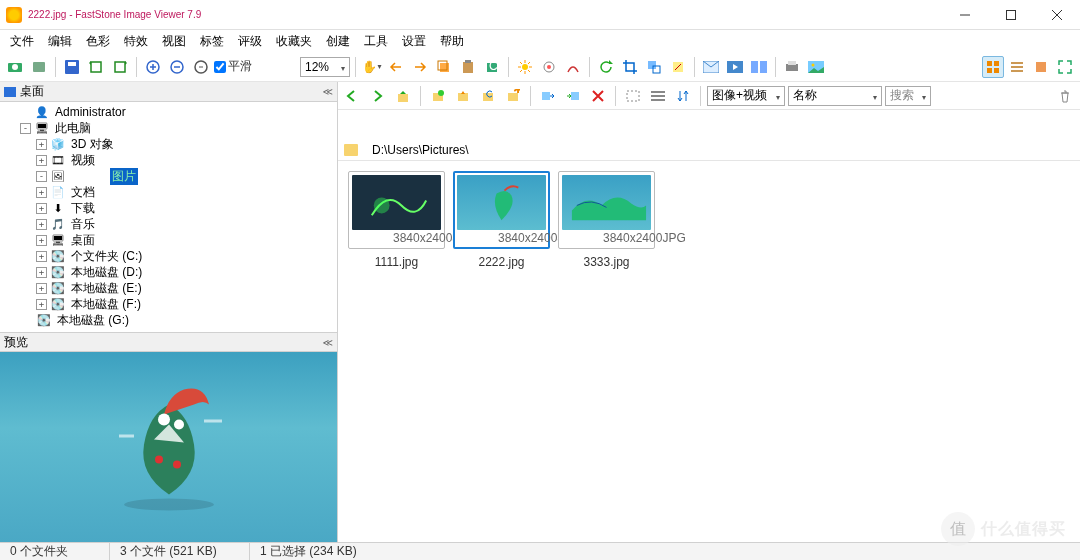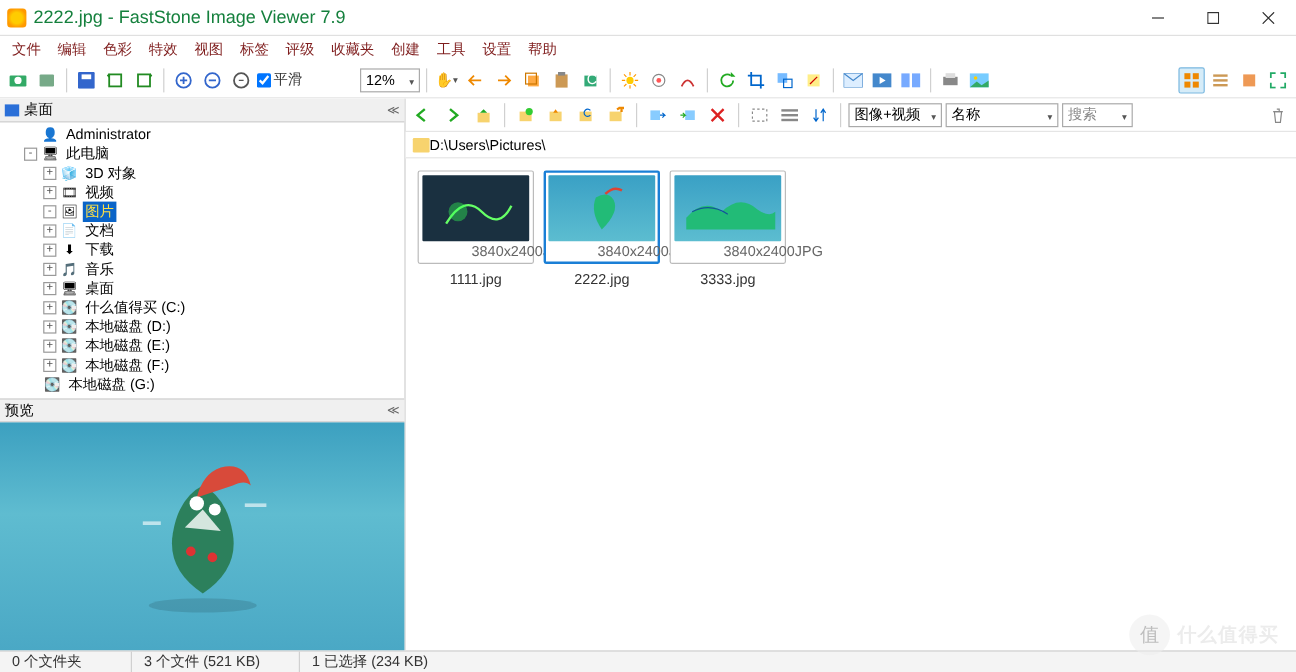--- a/index.html
+++ b/index.html
@@ -1,52 +1,52 @@
 <!DOCTYPE html>
 <html><head>
 <meta charset="utf-8">
 <style>
 * { margin:0; padding:0; box-sizing:border-box; font-family:"Microsoft YaHei","Segoe UI",sans-serif; font-size:12px; }
 body { width:1080px; height:560px; background:#fff; overflow:hidden; display:flex; flex-direction:column; }
 .titlebar { height:30px; display:flex; align-items:center; padding:0 0 0 6px; background:#fff; border-bottom:1px solid #e0e0e0; }
 .titlebar .logo { width:16px; height:16px; background:radial-gradient(circle,#fc0 40%,#f90 70%); border-radius:3px; margin-right:6px; }
-.titlebar .title { flex:1; font-size:15px; color:#15803d; }
+.titlebar .title { flex:1; font-size:10px; color:#be185d; }
 .winbtn { width:46px; height:30px; display:flex; align-items:center; justify-content:center; }
 .winbtn svg { width:10px; height:10px; }
 .menubar { height:22px; display:flex; align-items:center; padding:0 4px; gap:2px; }
-.menubar span { padding:2px 6px; color:#7f1d1d; }
+.menubar span { padding:2px 6px; color:#000000; }
 .toolbar { height:30px; display:flex; align-items:center; padding:2px 4px; gap:2px; border-bottom:1px solid #e5e5e5; }
 .tbtn { width:22px; height:22px; display:flex; align-items:center; justify-content:center; border:1px solid transparent; border-radius:2px; }
 .tbtn.active { border:1px solid #7ab8e0; background:#d6ecf8; }
 .sep { width:1px; height:20px; background:#d0d0d0; margin:0 3px; }
 .zoombox { width:50px; height:20px; border:1px solid #aaa; padding:0 4px; font-size:11px; display:flex; align-items:center;margin-left:46px; }
 .dropdown { height:20px; border:1px solid #aaa; padding:0 4px; display:flex; align-items:center; font-size:11px; gap:4px; background:#fff; }
 .searchbox { height:20px; border:1px solid #aaa; padding:0 4px; color:#888; font-size:11px; display:flex; align-items:center; }
 .chev::after { content:"▾"; font-size:8px; color:#555; }
 .main { flex:1; display:flex; overflow:hidden; }
 .left { width:338px; display:flex; flex-direction:column; border-right:1px solid #d0d0d0; }
 .treehdr { height:20px; background:#f0f0f0; border-bottom:1px solid #d0d0d0; display:flex; align-items:center; padding:0 4px; gap:4px; }
 .treehdr .sq { width:12px; height:10px; background:#2a6fd8; }
 .treehdr .close { margin-left:auto; font-size:10px; color:#666; }
 .tree { flex:1; overflow:auto; padding:2px 0; }
 .tree-item { display:flex; align-items:center; height:16px; padding-left:4px; gap:3px; }
 .exp { width:11px; height:11px; border:1px solid #999; display:flex; align-items:center; justify-content:center; font-size:9px; line-height:1; color:#555; font-family:monospace; }
 .exp.blank { border:none; }
 .tree-item .ico { width:16px; height:14px; display:flex; align-items:center; justify-content:center; font-size:11px; }
 .tree-item .lbl { font-size:12px; padding:0 2px; }
-.tree-item .lbl.sel { background:#0a64c8; color:#fde047; }
+.tree-item .lbl.sel { background:#0a64c8; color:#86efac;margin-left:41px; }
 .previewhdr { height:20px; background:#f0f0f0; border-top:1px solid #d0d0d0; border-bottom:1px solid #d0d0d0; display:flex; align-items:center; padding:0 4px; }
 .previewhdr .close { margin-left:auto; font-size:10px; color:#666; }
 .preview { flex:0 0 190px; background:linear-gradient(#3ca0c0 0%, #5fbcd0 40%, #4aa8c5 100%); position:relative; overflow:hidden; }
 .preview .dragon { position:absolute; left:50%; top:50%; transform:translate(-50%,-55%); width:120px; height:150px; }
 .metabar { height:18px; background:#f4f4f4; border-top:1px solid #d0d0d0; display:flex; align-items:center; padding:0 4px; font-size:11px; color:#333; gap:6px; }
 .metabar .icons { margin-left:auto; display:flex; gap:4px; font-size:10px; }
 .right { flex:1; display:flex; flex-direction:column; }
 .navbar { height:28px; display:flex; align-items:center; padding:2px 4px; gap:3px; border-bottom:1px solid #e5e5e5; }
-.pathbar { height:22px; display:flex; align-items:center; padding:0 6px; gap:0; border-bottom:1px solid #e5e5e5; background:#fff; }
+.pathbar { height:22px; display:flex; align-items:center; padding:0 6px; gap:14px; border-bottom:1px solid #e5e5e5; background:#fff;margin-top:29px; }
 .pathbar .folder { width:14px; height:12px; background:#f7d36e; border-radius:1px; }
 .content { flex:1; padding:10px; display:flex; gap:8px; align-items:flex-start; }
 .thumb { width:97px; display:flex; flex-direction:column; align-items:center; }
 .thumb .frame { width:97px; height:78px; border:1px solid #bbb; padding:3px; background:#fff; display:flex; flex-direction:column; border-radius:2px; }
 .thumb.sel .frame { border:2px solid #1a7fd6; padding:2px; }
 .thumb .img { flex:1; background:#1a3040; border-radius:1px; position:relative; overflow:hidden; }
 .thumb .img.blue { background:linear-gradient(#3aa0c5,#5cbdd0); }
 .thumb .info { height:15px; display:flex; justify-content:space-between; align-items:center; font-size:9px; color:#666; padding:1px 1px 0 1px;margin-left:40px; }
 .thumb .name { margin-top:6px; font-size:12px; color:#333; }
 .statusbar { height:18px; background:#f4f4f4; border-top:1px solid #d0d0d0; display:flex; align-items:center; font-size:11px; color:#333; }
@@ -338,21 +338,21 @@
           <div class="lbl">音乐</div>
         </div>
         <div class="tree-item" style="padding-left: 36px;">
           <div class="exp">+</div>
           <div class="ico">🖥</div>
           <div class="lbl">桌面</div>
         </div>
         <div class="tree-item" style="padding-left: 36px;">
           <div class="exp">+</div>
           <div class="ico">💽</div>
-          <div class="lbl">什么值得买 (C:)</div>
+          <div class="lbl">个文件夹 (C:)</div>
         </div>
         <div class="tree-item" style="padding-left: 36px;">
           <div class="exp">+</div>
           <div class="ico">💽</div>
           <div class="lbl">本地磁盘 (D:)</div>
         </div>
         <div class="tree-item" style="padding-left: 36px;">
           <div class="exp">+</div>
           <div class="ico">💽</div>
           <div class="lbl">本地磁盘 (E:)</div>
@@ -468,21 +468,21 @@
         </div>
       <div class="sep"></div>
       <div class="dropdown" style="width:78px">
           <span>图像+视频</span>
           <span class="chev" style="margin-left:auto"></span>
         </div>
       <div class="dropdown" style="width:94px">
           <span>名称</span>
           <span class="chev" style="margin-left:auto"></span>
         </div>
-      <div class="searchbox" style="width:59px">
+      <div class="searchbox" style="width:46px">
           <span>搜索</span>
           <span class="chev" style="margin-left:auto"></span>
         </div>
       <div style="flex:1"></div>
       <div class="tbtn">
           <svg width="14" height="14">
             <path d="M4 4h6l-1 9H5z" fill="none" stroke="#888"></path>
             <path d="M3 4h8M6 2h2v2" stroke="#888" fill="none"></path>
           </svg>
         </div>

